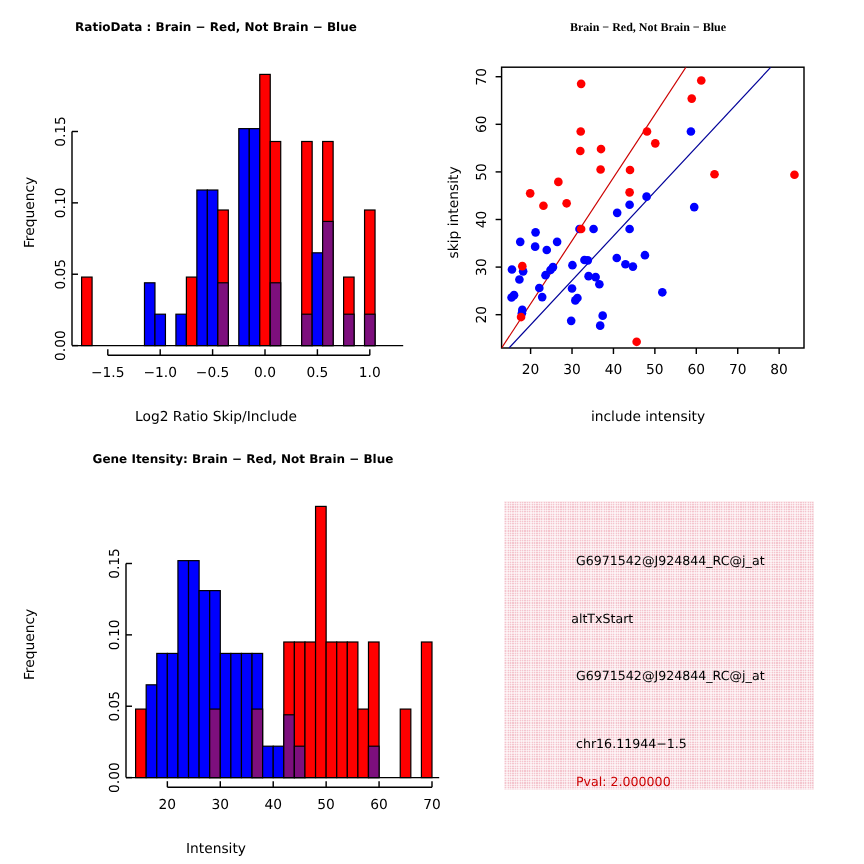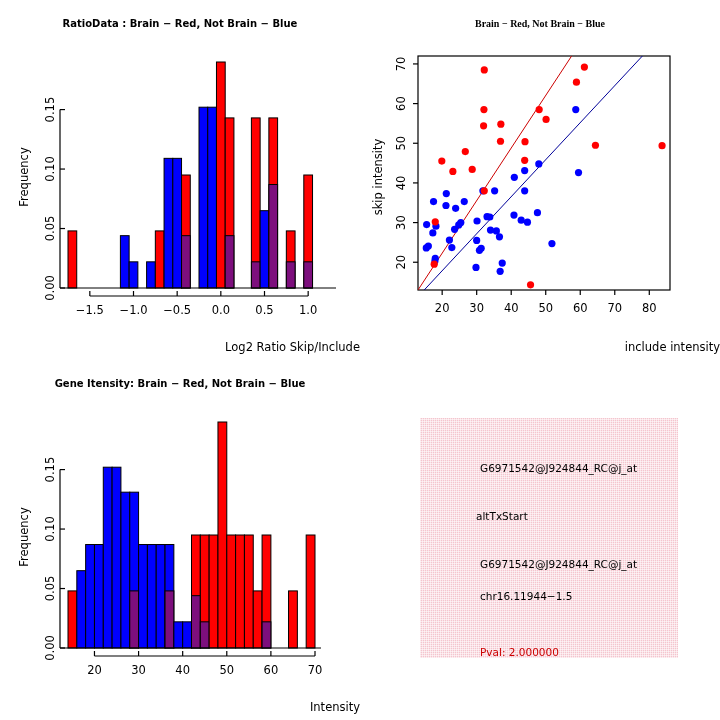--- a/index.html
+++ b/index.html
@@ -11,21 +11,21 @@
   }
   #root{position:relative;width:720px;height:720px;}
   .panel{position:absolute;}
   .plot-title{
     position:absolute;width:100%;text-align:center;
     font-weight:bold;font-size:10px;color:#000;
     font-family:"DejaVu Sans", sans-serif;
     letter-spacing:0px;white-space:nowrap;
   }
   .axis-label{
-    position:absolute;font-size:11.5px;color:#000;text-align:right;
+    position:absolute;font-size:11.5px;color:#000;text-align:center;
     font-family:"DejaVu Sans", sans-serif;white-space:nowrap;
   }
   .ylab-rot{
     position:absolute;font-size:11.5px;color:#000;
     transform:rotate(-90deg);transform-origin:center center;
     white-space:nowrap;font-family:"DejaVu Sans", sans-serif;
   }
   .infobox{
     position:absolute;
     background-color:#f4c5ce;
@@ -210,21 +210,21 @@
           <line x1="254.76712328767124" y1="290" x2="254.76712328767124" y2="295" stroke="#000" stroke-width="1.2"></line>
           <text x="254.76712328767124" y="312" font-size="11.5" font-family="&quot;DejaVu Sans&quot;, sans-serif" fill="#000" text-anchor="middle">70</text>
           <line x1="289.28767123287673" y1="290" x2="289.28767123287673" y2="295" stroke="#000" stroke-width="1.2"></line>
           <text x="289.28767123287673" y="312" font-size="11.5" font-family="&quot;DejaVu Sans&quot;, sans-serif" fill="#000" text-anchor="middle">80</text>
         </g>
       </svg>
     <div class="ylab-rot" style="left:-22px;top:170px;width:80px;text-align:center;">skip intensity</div>
     <div class="axis-label" style="left:0;top:340px;width:360px;">include intensity</div>
   </div>
 
-  <div class="panel" id="panel-gene" style="left:0;top:360px;width:360px;height:360px;">
+  <div class="panel" id="panel-gene" style="left:0;top:360px;width:360px;height:360px;padding-left:45px;">
     <div class="plot-title" style="top:18px;left:0;">Gene Itensity: Brain − Red, Not Brain − Blue</div>
     <svg id="svg-gene" width="360" height="360">
         <g>
           <rect x="68" y="230.90526315789475" width="8.82142857142857" height="57.09473684210525" fill="#ff0000" stroke="#000" stroke-width="1"></rect>
           <rect x="76.82142857142857" y="210.68421052631578" width="8.82142857142857" height="77.31578947368422" fill="#0000ff" stroke="#000" stroke-width="1"></rect>
           <rect x="85.64285714285714" y="184.5157894736842" width="8.82142857142857" height="103.48421052631579" fill="#0000ff" stroke="#000" stroke-width="1"></rect>
           <rect x="94.46428571428571" y="184.5157894736842" width="8.82142857142857" height="103.48421052631579" fill="#0000ff" stroke="#000" stroke-width="1"></rect>
           <rect x="103.28571428571428" y="107.20000000000002" width="8.821428571428584" height="180.79999999999998" fill="#0000ff" stroke="#000" stroke-width="1"></rect>
           <rect x="112.10714285714286" y="107.20000000000002" width="8.821428571428555" height="180.79999999999998" fill="#0000ff" stroke="#000" stroke-width="1"></rect>
           <rect x="120.92857142857142" y="132.17894736842103" width="8.821428571428584" height="155.82105263157897" fill="#0000ff" stroke="#000" stroke-width="1"></rect>
@@ -282,18 +282,18 @@
       </svg>
     <div class="ylab-rot" style="left:-16px;top:170px;width:80px;text-align:center;">Frequency</div>
     <div class="axis-label" style="left:0;top:340px;width:360px;">Intensity</div>
   </div>
 
   <div class="panel" id="panel-info" style="left:360px;top:360px;width:360px;height:360px;">
     <div class="infobox" style="left:60px;top:58px;width:258px;height:240px;">
       <div class="info-line" style="left:16px;top:44px;">G6971542@J924844_RC@j_at</div>
       <div class="info-line" style="left:12px;top:92px;">altTxStart</div>
       <div class="info-line" style="left:16px;top:140px;">G6971542@J924844_RC@j_at</div>
-      <div class="info-line" style="left:16px;top:172px;">chr16.11944−1.5</div>
+      <div class="info-line" style="left:16px;top:196px;">chr16.11944−1.5</div>
       <div class="info-line pval" style="left:16px;top:228px;">Pval: 2.000000</div>
     </div>
   </div>
 
 </div>
 
 </body></html>

